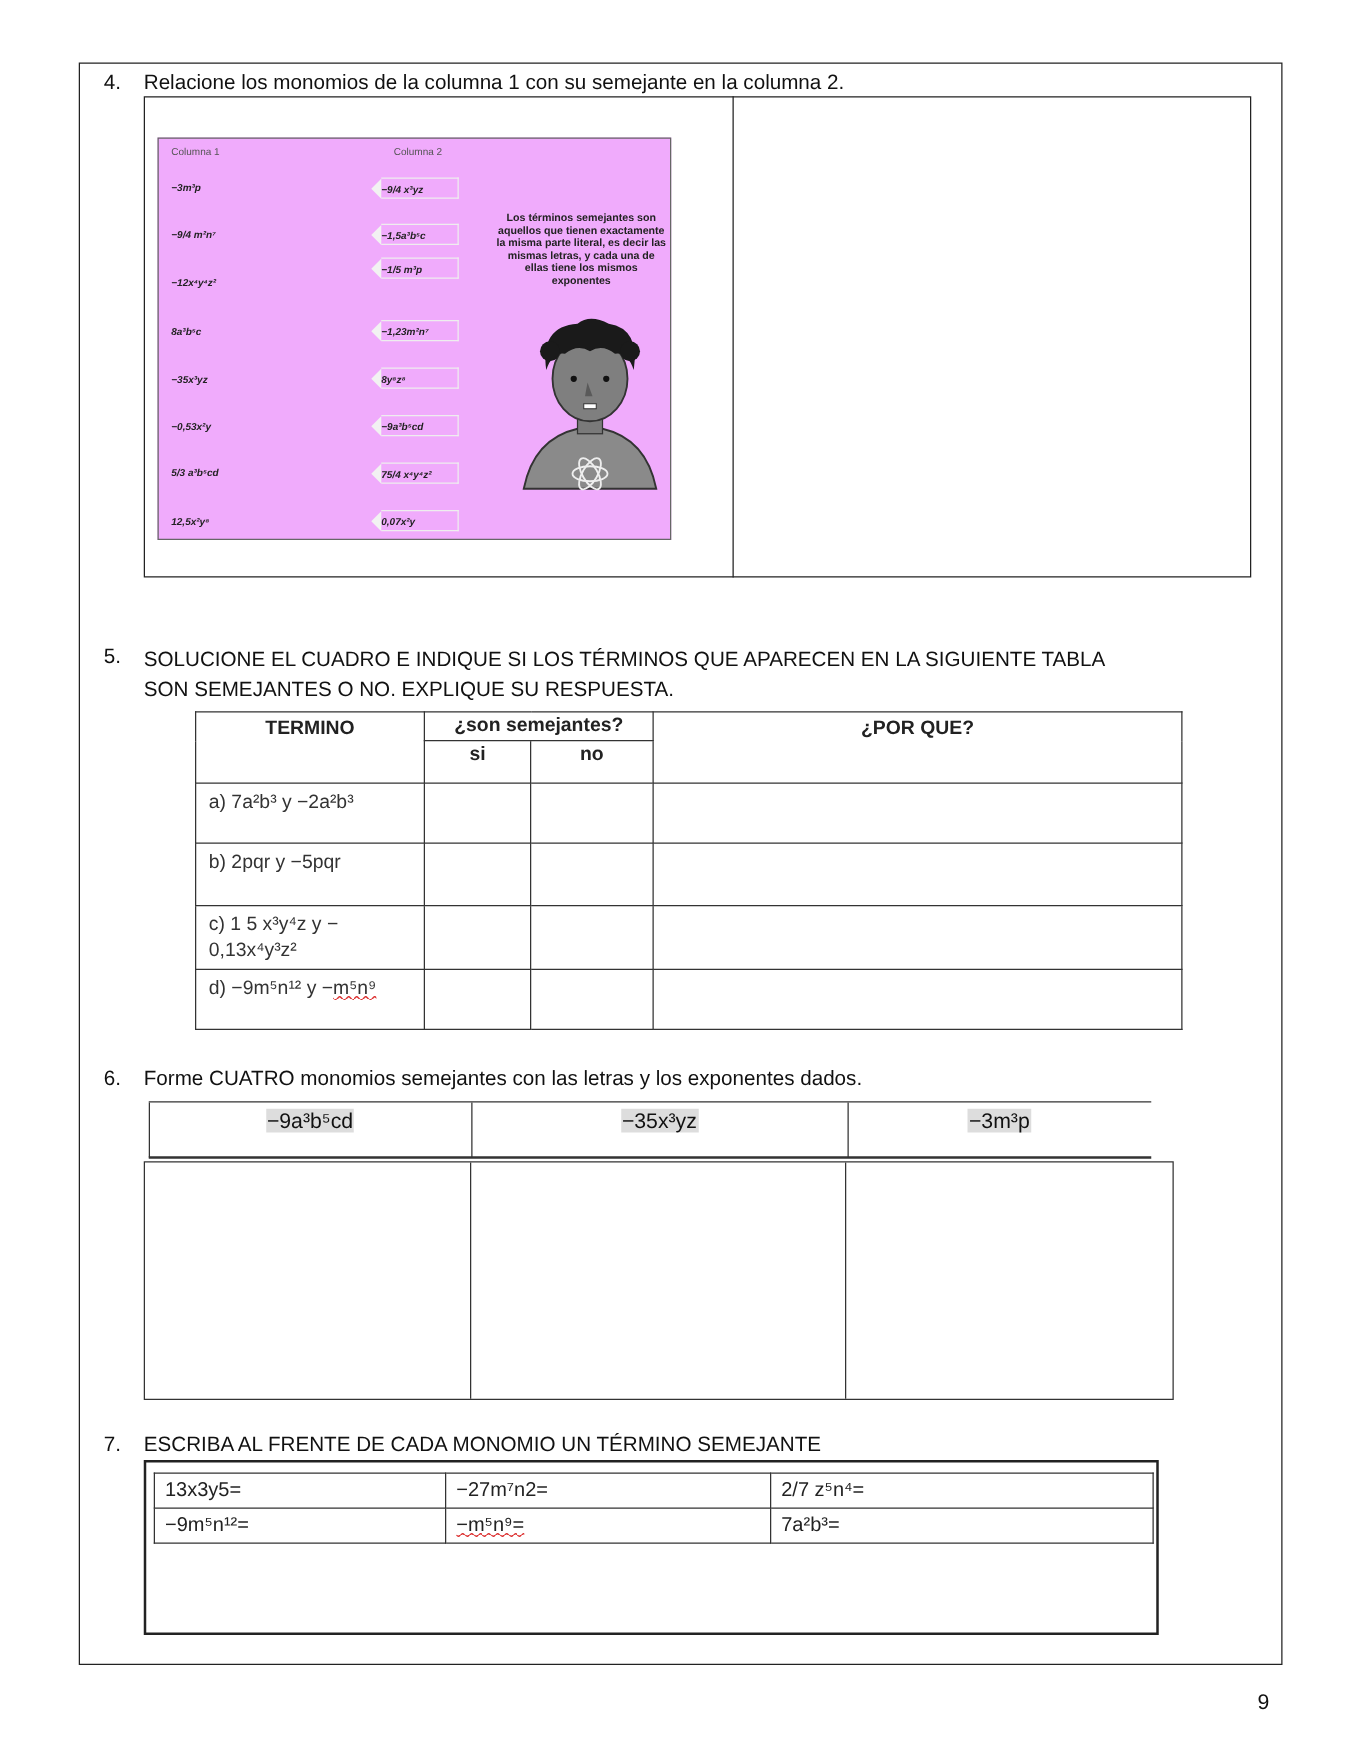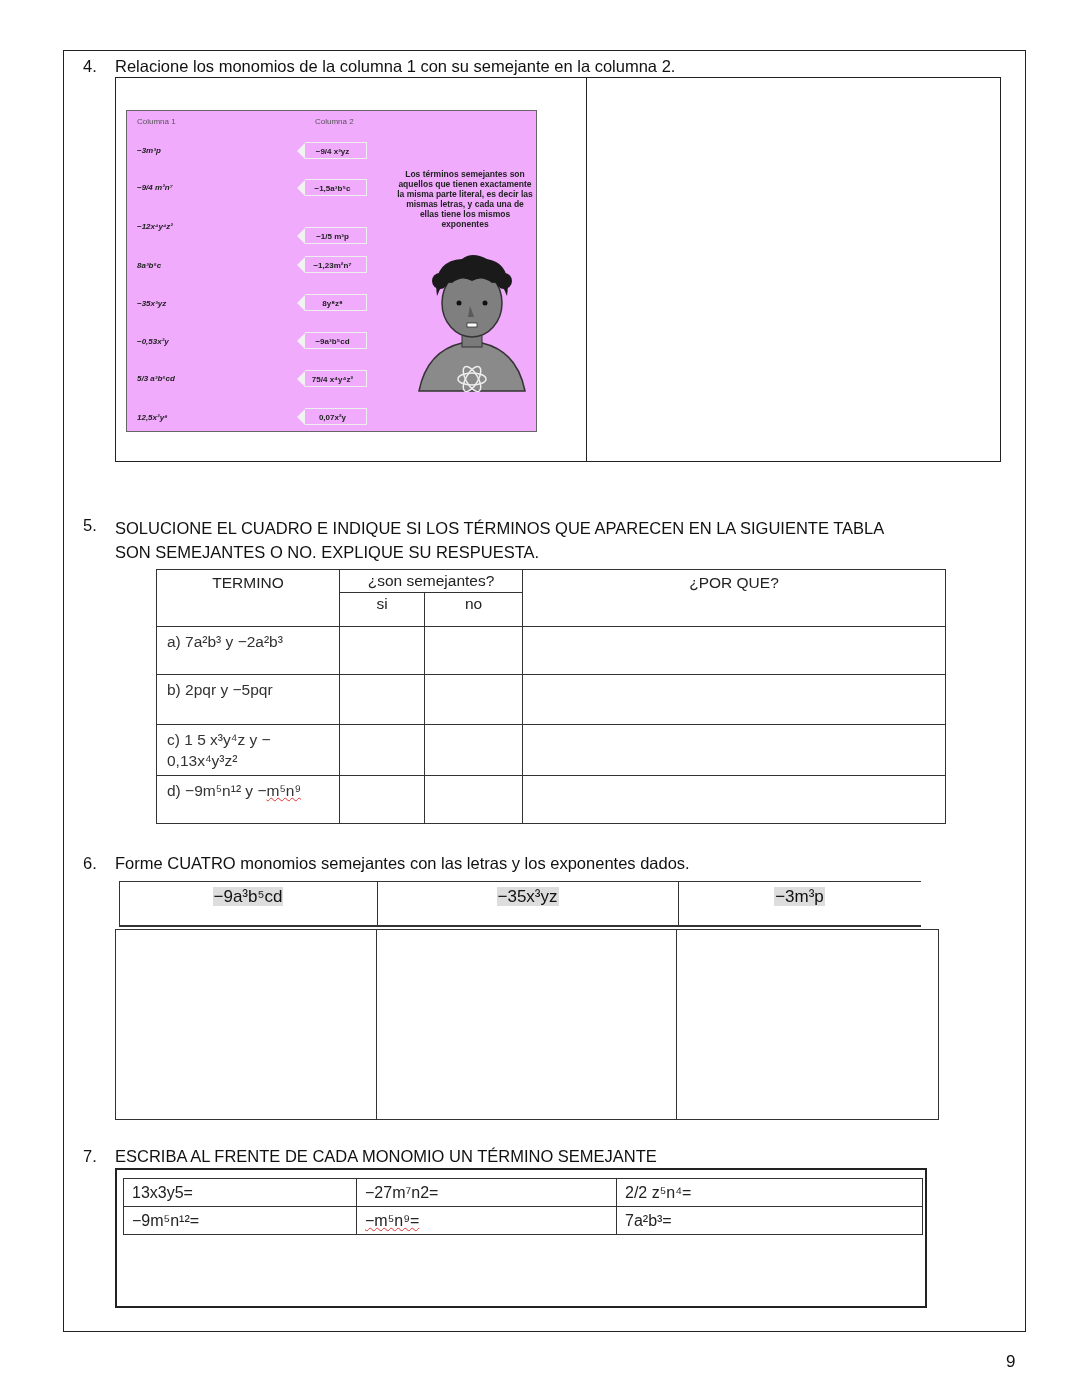--- a/index.html
+++ b/index.html
@@ -13,34 +13,34 @@
   .q-title.two-line .txt { white-space:normal; width:800px; vertical-align:top; line-height:24px; }
 
   
   .q4-box { position:absolute; left:115px; top:77px; width:886px; height:385px;
             border:1.3px solid #222; box-sizing:border-box; }
   .q4-divider { position:absolute; left:586px; top:77px; width:0; height:385px; border-left:1.3px solid #222; }
   .q4-image { position:absolute; left:126px; top:110px; width:411px; height:322px;
               border:1.5px solid #666; box-sizing:border-box; background:#f0abfc; }
   .col-head { position:absolute; top:6px; font-size:8px; color:#555; }
   .c1 { position:absolute; left:10px; font-size:8px; font-style:italic; font-weight:bold; color:#222; }
-  .c2 { position:absolute; left:178px; width:62px; height:17px; font-size:8px; font-weight:bold;
-        color:#222; text-align:center; padding-right:6px; box-sizing:border-box; line-height:17px;
+  .c2 { position:absolute; left:178px; width:62px; height:17px; font-size:8px; font-style:italic; font-weight:bold;
+        color:#222; text-align:left; padding-right:6px; box-sizing:border-box; line-height:17px;
         border:1px solid #eee; border-left:none; }
   .c2::before { content:""; position:absolute; left:-8px; top:0; width:0; height:0;
                 border-top:8px solid transparent; border-bottom:8px solid transparent; border-right:8px solid #f2f2f2; }
   .note { position:absolute; left:270px; top:58px; width:136px; font-size:8.5px; font-weight:bold;
           line-height:10px; text-align:center; color:#222; }
   .avatar { position:absolute; left:280px; top:140px; width:130px; height:145px; }
 
   
   table { border-collapse:collapse; }
   .t5 { position:absolute; left:156px; top:569px; width:790px; }
   .t5 td, .t5 th { border:1.3px solid #333; font-size:15.5px; vertical-align:top; padding:4px 10px; }
-  .t5 th { font-weight:normal; text-align:center; color:#222;margin-left:32px; }
+  .t5 th { font-weight:bold; text-align:center; color:#222;margin-left:32px; }
   .t5 td.term { color:#333; line-height:21px; }
   .wavy { text-decoration:underline wavy #d33; text-decoration-thickness:1px;margin-top:12px; }
 
   
   .t6head { position:absolute; left:119px; top:881px; width:802px; height:46px;
             border-top:1.5px solid #333; border-bottom:2.5px double #333; box-sizing:border-box; }
   .t6head .cell { position:absolute; top:0; height:44px; text-align:center; font-size:17px; padding-top:5px; box-sizing:border-box; }
   .t6head .cell span { background:#ddd; padding:0 1px; }
   .t6head .vline { position:absolute; top:0; height:44px; border-left:1.3px solid #333; }
   .t6body { position:absolute; left:115px; top:929px; width:824px; height:191px; border:1.5px solid #333; box-sizing:border-box; }
@@ -72,21 +72,21 @@
   <div class="c1" style="top:72px;">−9/4 m²n⁷</div>
   <div class="c1" style="top:111px;text-align:right;">−12x⁴y⁴z²</div>
   <div class="c1" style="top:150px;">8a³b⁵c</div>
   <div class="c1" style="top:188px;">−35x³yz</div>
   <div class="c1" style="top:226px;">−0,53x²y</div>
   <div class="c1" style="top:263px;">5/3 a³b⁵cd</div>
   <div class="c1" style="top:302px;">12,5x²y⁸</div>
 
   <div class="c2" style="top:31px;">−9/4 x³yz</div>
   <div class="c2" style="top:68px;">−1,5a³b⁵c</div>
-  <div class="c2" style="top:116px;">−1/5 m³p</div>
+  <div class="c2" style="top:95px;">−1/5 m³p</div>
   <div class="c2" style="top:145px;">−1,23m²n⁷</div>
   <div class="c2" style="top:183px;">8y⁸z⁸</div>
   <div class="c2" style="top:221px;">−9a³b⁵cd</div>
   <div class="c2" style="top:259px;">75/4 x⁴y⁴z²</div>
   <div class="c2" style="top:297px;">0,07x²y</div>
 
   <div class="note">Los términos semejantes son aquellos que tienen exactamente la misma parte literal, es decir las mismas letras, y cada una de ellas tiene los mismos exponentes</div>
 
   <svg class="avatar" viewBox="0 0 130 145">
     <path d="M12 140 Q20 100 55 92 L75 92 Q110 100 118 140 Z" fill="#8a8a8a" stroke="#333" stroke-width="1.5"></path>
@@ -178,21 +178,21 @@
   <table class="t7">
     <colgroup>
         <col style="width:233px">
         <col style="width:260px">
         <col>
       </colgroup>
     <tbody>
     <tr>
       <td>13x3y5=</td>
       <td>−27m⁷n2=</td>
-      <td>2/2 z⁵n⁴=</td>
+      <td>2/7 z⁵n⁴=</td>
     </tr>
     <tr>
       <td>−9m⁵n¹²=</td>
       <td><span class="wavy">−m⁵n⁹=</span></td>
       <td>7a²b³=</td>
     </tr>
   </tbody>
     </table>
 </div>
 

